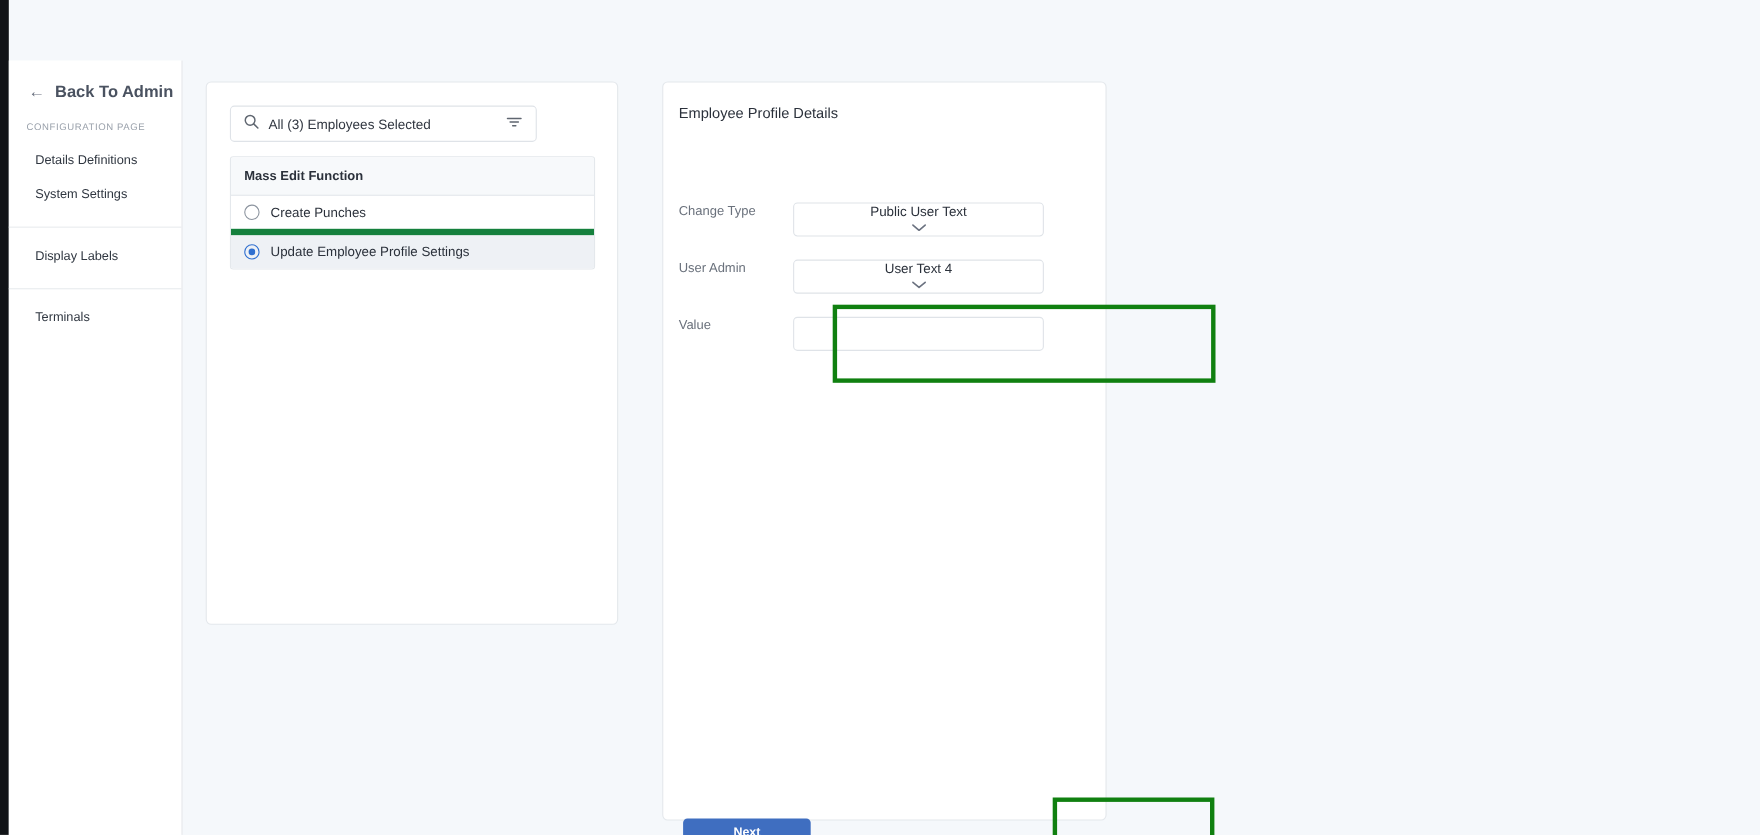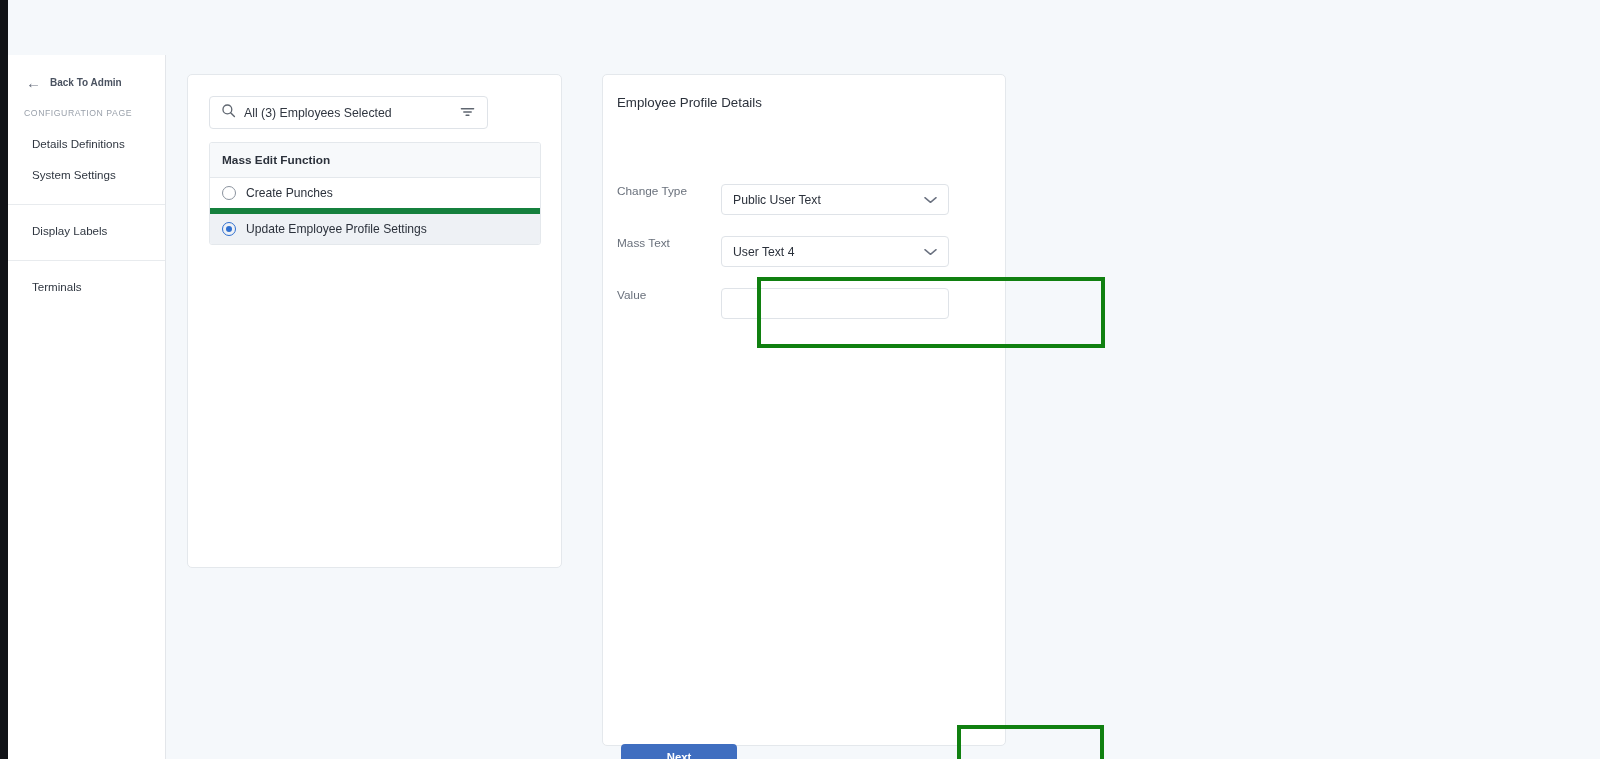--- a/index.html
+++ b/index.html
@@ -111,21 +111,21 @@
   }
   .back-link {
     display: flex; align-items: center; gap: 9px;
     padding: 20px 0 16px 18px;
     cursor: pointer;
   }
   .back-arrow {
     font-size: 15px; color: #6b7280; line-height: 1;
   }
   .back-label {
-    font-size: 10px; font-weight: bold; color: #4a5260;
+    font-size: 15px; font-weight: bold; color: #4a5260;
   }
   .section-caption {
     font-size: 8.7px; letter-spacing: .55px;
     color: #9aa1ab; padding: 2px 0 0 16px;
     text-transform: uppercase;
   }
   .nav-group { padding: 10px 0 14px 0; }
   .nav-group.bordered { border-top: 1px solid #e8ebee; }
   .nav-item {
     font-size: 11.6px; color: #2f3640;
@@ -212,20 +212,21 @@
     font-size: 11.8px; color: #6a717c;
   }
   .ctl {
     width: 228px; height: 31px;
     border: 1px solid #dfe3e8; border-radius: 4px;
     background: #ffffff;
     display: flex; align-items: center;
     padding: 0 11px;
     font-size: 12.2px; color: #2b313b;
     cursor: pointer;
+    flex-direction: column;
   }
   .ctl .val { flex: 1; }
   .chev { flex: none; }
   .ctl.input { cursor: text; }
 
   .row-change { top: 109px; }
   .row-user   { top: 161px; }
   .row-value  { top: 213px; }
 
   
@@ -326,21 +327,21 @@
           <span class="val">Public User Text</span>
           <span class="chev">
             <svg width="13" height="8" viewBox="0 0 14 8">
               <polyline points="1,1.5 7,6.5 13,1.5" fill="none" stroke="#6b7280" stroke-width="1.6" stroke-linecap="round" stroke-linejoin="round"></polyline>
             </svg>
           </span>
         </div>
       </div>
 
       <div class="form-row row-user">
-        <div class="lbl">Mass Text</div>
+        <div class="lbl">User Admin</div>
         <div class="ctl">
           <span class="val">User Text 4</span>
           <span class="chev">
             <svg width="13" height="8" viewBox="0 0 14 8">
               <polyline points="1,1.5 7,6.5 13,1.5" fill="none" stroke="#6b7280" stroke-width="1.6" stroke-linecap="round" stroke-linejoin="round"></polyline>
             </svg>
           </span>
         </div>
       </div>
 

